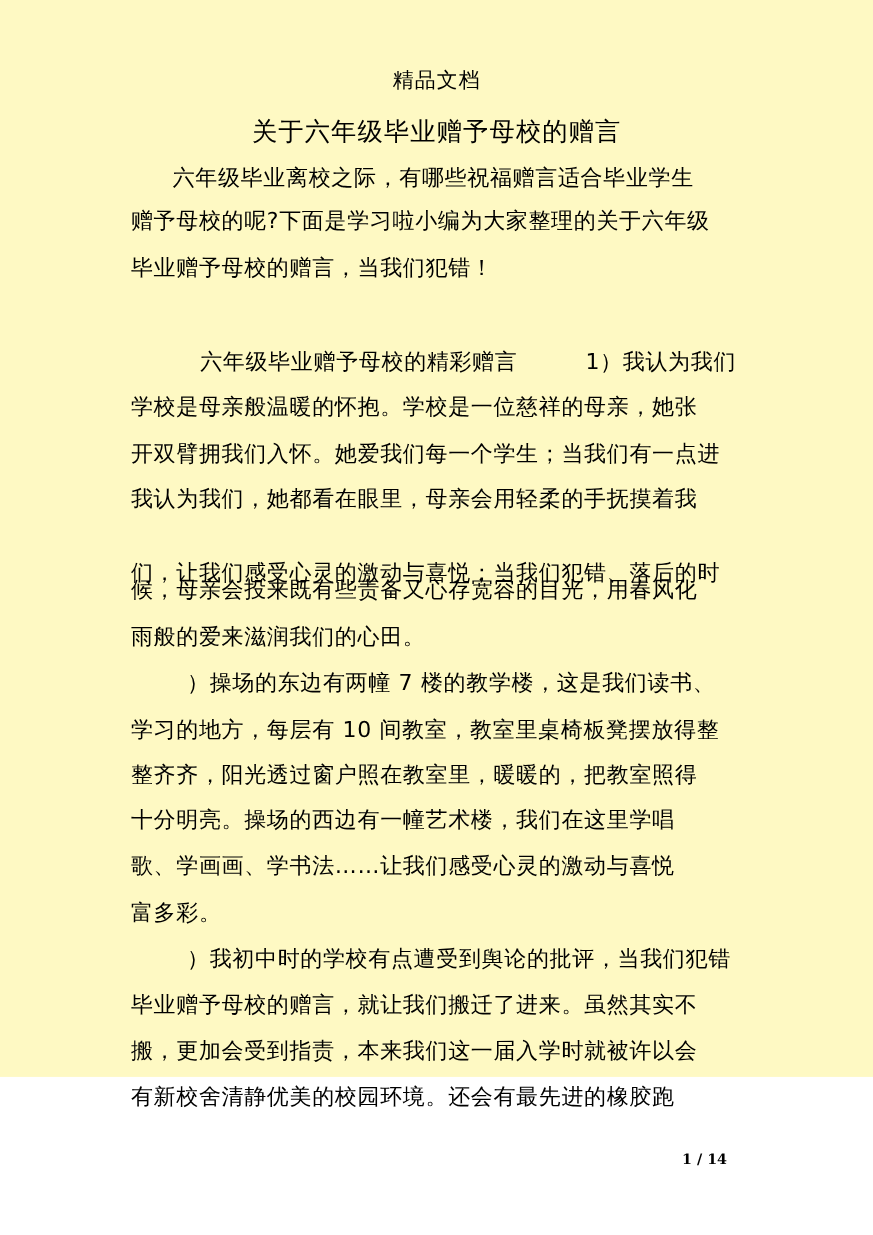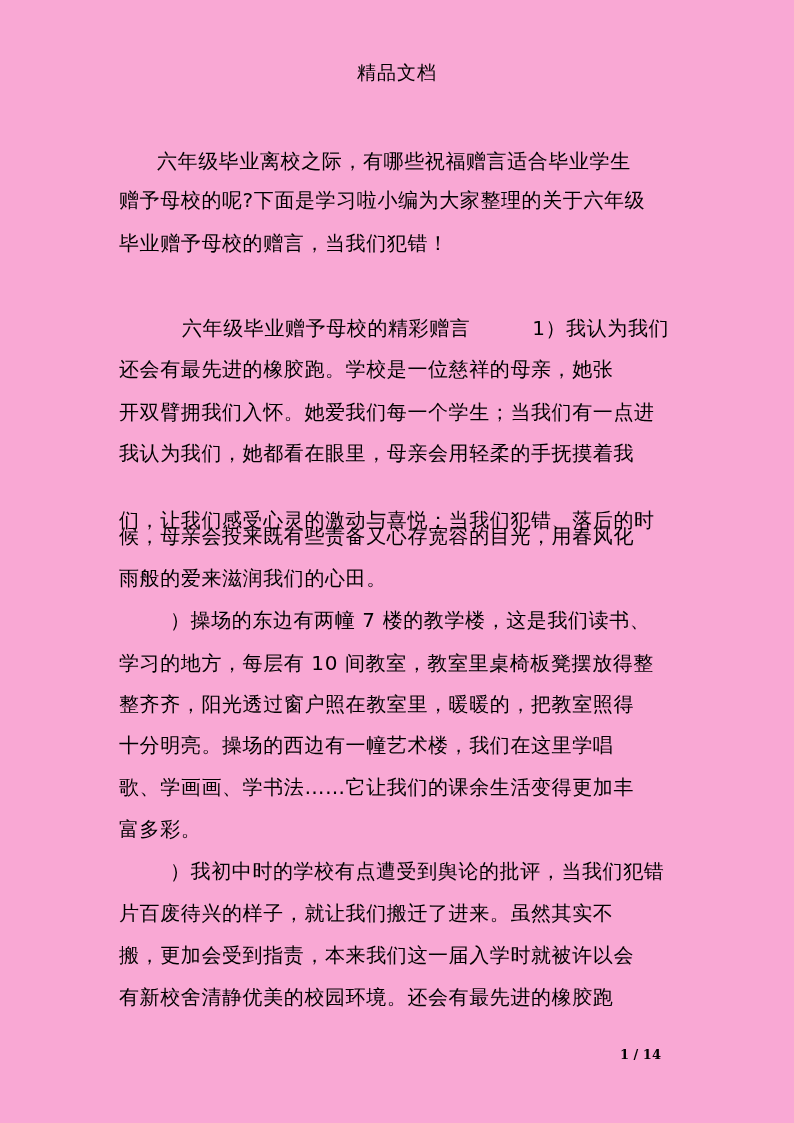--- a/index.html
+++ b/index.html
@@ -1,49 +1,50 @@
 <!DOCTYPE html>
 <html><head>
 <meta charset="utf-8">
 <style>
   html, body { margin: 0; padding: 0; background: #ffffff; }
   body { width: 794px; height: 1123px; position: relative; overflow: hidden;
          font-family: "DejaVu Sans", "Liberation Sans", sans-serif; color: #000; }
-  .page { position: absolute; left: 0; top: 0; width: 794px; height: 1123px; background: #f9a8d4; }
+  .page { position: absolute; left: 0; top: 0; width: 794px; height: 979px; background: #fef9c3; }
   .header { position: absolute; top: 60px; left: 0; width: 794px; text-align: center;
             font-size: 19px; letter-spacing: 1px; }
   .title { position: absolute; top: 104px; left: 0; width: 794px; text-align: center;
            font-family: "DejaVu Serif", "Liberation Serif", serif; font-size: 23px; letter-spacing: 1px; }
   .line { position: absolute; left: 120px; font-size: 20px; white-space: nowrap; letter-spacing: 0.6px; line-height: 24px; }
   .footer { position: absolute; top: 1047px; left: 620px; font-family: "DejaVu Serif", "Liberation Serif", serif;
             font-size: 13px; font-weight: bold; }
 </style>
 </head>
 <body>
 
 <div class="page">
   <div class="header">精品文档</div>
+  <div class="title">关于六年级毕业赠予母校的赠言</div>
 
   <div id="body-lines">
       <div class="line" style="top: 149px; left: 157px;">六年级毕业离校之际，有哪些祝福赠言适合毕业学生</div>
       <div class="line" style="top: 188px; left: 119px;">赠予母校的呢?下面是学习啦小编为大家整理的关于六年级</div>
       <div class="line" style="top: 231px; left: 119px;">毕业赠予母校的赠言，当我们犯错！</div>
       <div class="line" style="top: 316px; left: 182px;">六年级毕业赠予母校的精彩赠言　　　1）我认为我们</div>
-      <div class="line" style="top: 357px; left: 119px;">还会有最先进的橡胶跑。学校是一位慈祥的母亲，她张</div>
+      <div class="line" style="top: 357px; left: 119px;">学校是母亲般温暖的怀抱。学校是一位慈祥的母亲，她张</div>
       <div class="line" style="top: 400px; left: 119px;">开双臂拥我们入怀。她爱我们每一个学生；当我们有一点进</div>
       <div class="line" style="top: 441px; left: 119px;">我认为我们，她都看在眼里，母亲会用轻柔的手抚摸着我</div>
       <div class="line" style="top: 508px; left: 119px;">们，让我们感受心灵的激动与喜悦；当我们犯错、落后的时</div>
       <div class="line" style="top: 524px; left: 119px;">候，母亲会投来既有些责备又心存宽容的目光，用春风化</div>
       <div class="line" style="top: 566px; left: 119px;">雨般的爱来滋润我们的心田。</div>
       <div class="line" style="top: 608px; left: 170px;">）操场的东边有两幢 7 楼的教学楼，这是我们读书、</div>
       <div class="line" style="top: 651px; left: 119px;">学习的地方，每层有 10 间教室，教室里桌椅板凳摆放得整</div>
       <div class="line" style="top: 692px; left: 119px;">整齐齐，阳光透过窗户照在教室里，暖暖的，把教室照得</div>
       <div class="line" style="top: 733px; left: 119px;">十分明亮。操场的西边有一幢艺术楼，我们在这里学唱</div>
-      <div class="line" style="top: 775px; left: 119px;">歌、学画画、学书法……它让我们的课余生活变得更加丰</div>
+      <div class="line" style="top: 775px; left: 119px;">歌、学画画、学书法……让我们感受心灵的激动与喜悦</div>
       <div class="line" style="top: 817px; left: 119px;">富多彩。</div>
       <div class="line" style="top: 859px; left: 170px;">）我初中时的学校有点遭受到舆论的批评，当我们犯错</div>
-      <div class="line" style="top: 901px; left: 119px;">片百废待兴的样子，就让我们搬迁了进来。虽然其实不</div>
+      <div class="line" style="top: 901px; left: 119px;">毕业赠予母校的赠言，就让我们搬迁了进来。虽然其实不</div>
       <div class="line" style="top: 943px; left: 119px;">搬，更加会受到指责，本来我们这一届入学时就被许以会</div>
       <div class="line" style="top: 985px; left: 119px;">有新校舍清静优美的校园环境。还会有最先进的橡胶跑</div>
     </div>
 
   <div class="footer">1 / 14</div>
 </div>
 
 </body></html>

